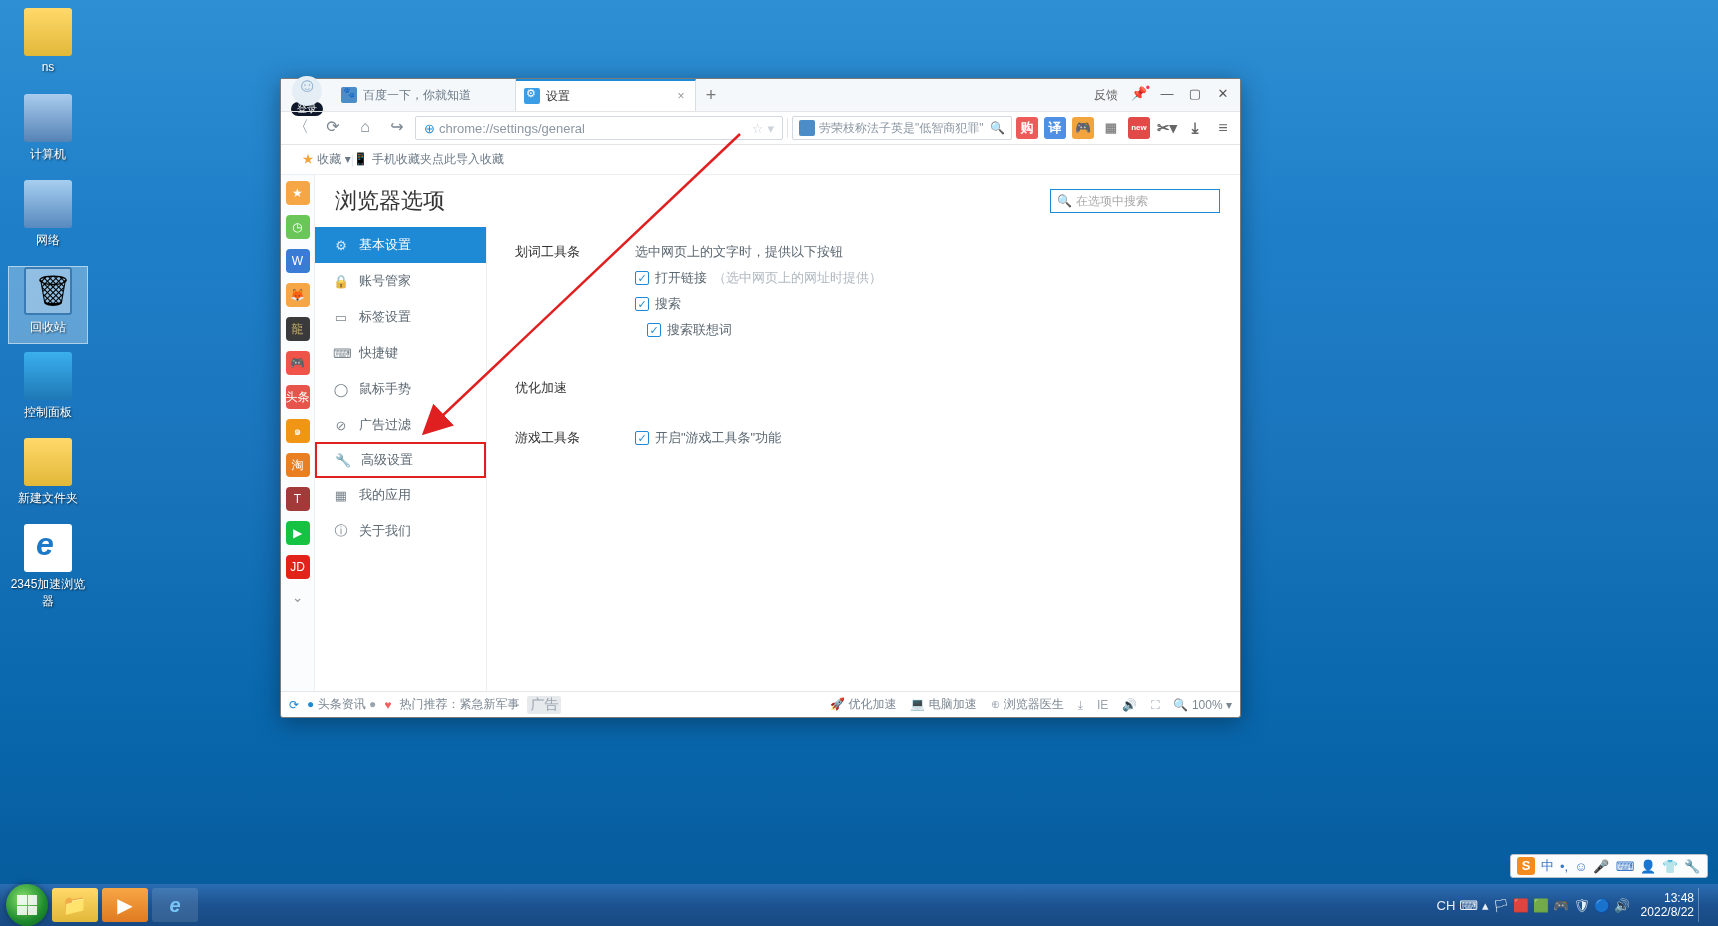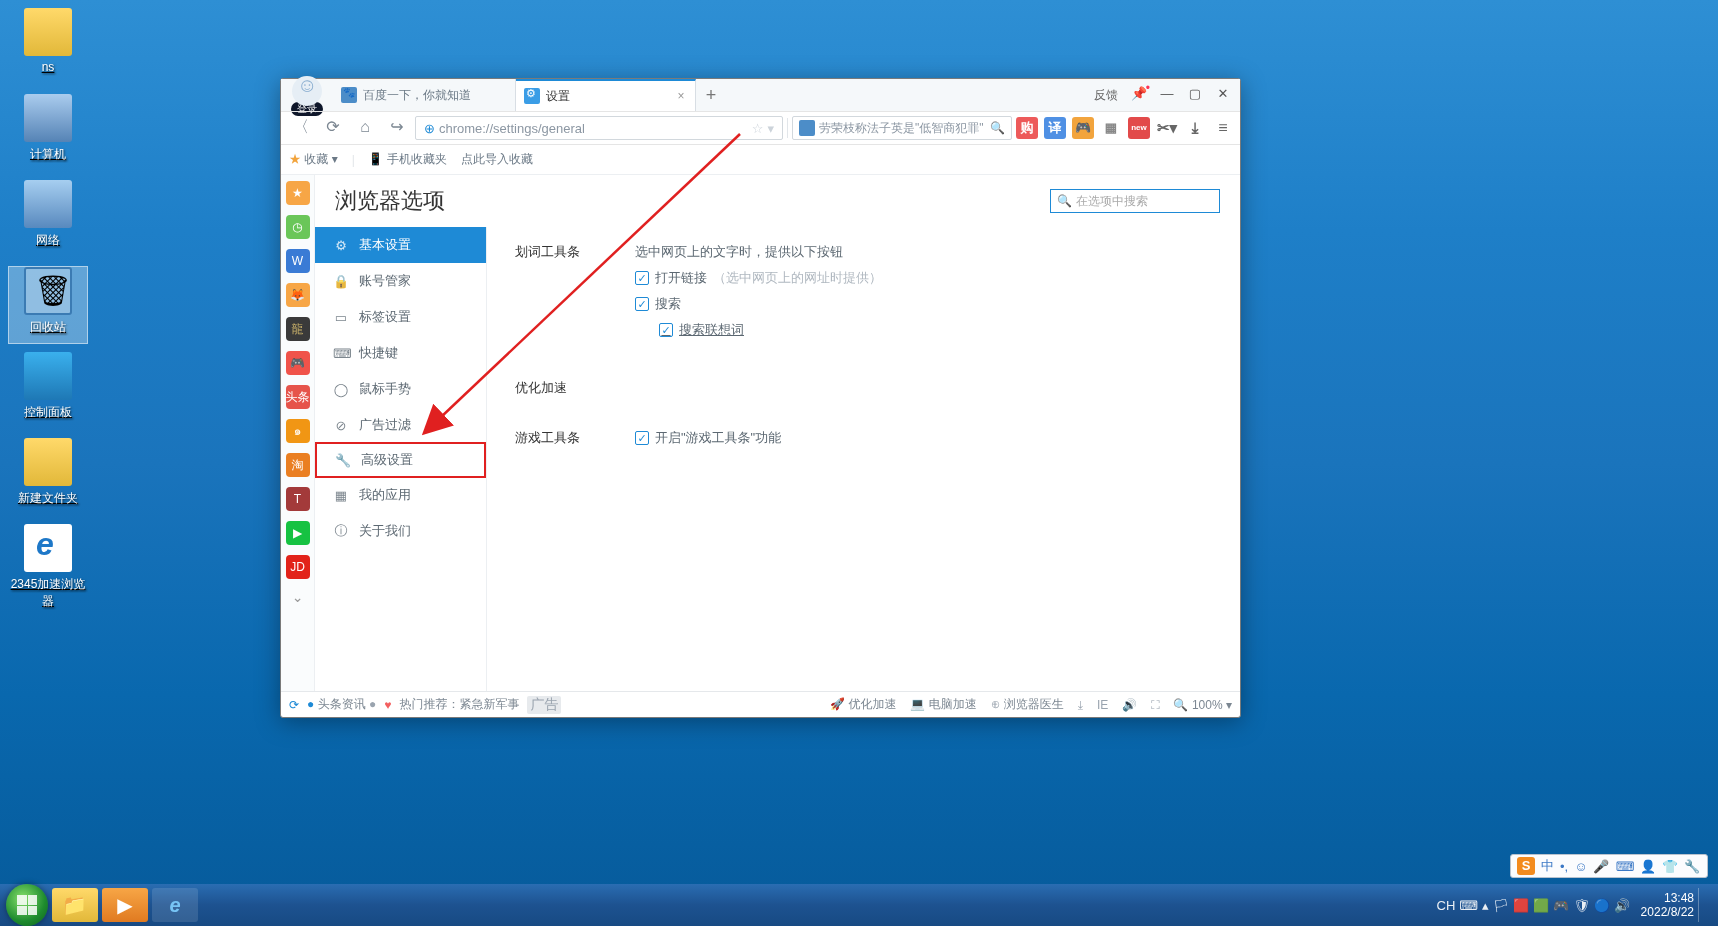--- a/index.html
+++ b/index.html
@@ -5,21 +5,21 @@
     * { margin: 0; padding: 0; box-sizing: border-box; font-family: "Microsoft YaHei", "Segoe UI", sans-serif; }
     body {
       width: 1718px;
       height: 926px;
       background: linear-gradient(to bottom, #2e8fd4 0%, #1e7fc8 25%, #1a74bc 50%, #0968ae 75%, #065a9a 100%);
       position: relative;
       overflow: hidden;
     }
     
     .desktop-icons { position: absolute; top: 8px; left: 8px; }
-    .desktop-icon { width: 80px; height: 78px; text-align: center; margin-bottom: 8px; cursor: pointer; text-decoration: underline; }
+    .desktop-icon { width: 80px; height: 78px; text-align: center; margin-bottom: 8px; cursor: pointer; }
     .desktop-icon .ico { width: 48px; height: 48px; margin: 0 auto 4px; border-radius: 3px; }
     .desktop-icon .lbl { color: #fff; font-size: 12px; text-shadow: 1px 1px 2px rgba(0,0,0,.7); }
     .ico-folder { background: linear-gradient(#ffd96a,#e2b839); }
     .ico-comp { background: linear-gradient(#aaccee,#5583b5); }
     .ico-net { background: linear-gradient(#a6cef0,#5889be); }
     .ico-bin { background: rgba(255,255,255,0.3); border: 2px solid #3b7bb3; border-radius:4px; position:relative; }
     .ico-bin::after { content:"🗑"; font-size:30px; position:absolute; top:4px; left:8px; }
     .ico-panel { background: linear-gradient(#3ab0ed,#1e78b5); border-radius:2px; }
     .ico-ie { background:#fff; border-radius:50%; position:relative; }
     .ico-ie::after { content:"e"; color:#1e78c8; font-size:32px; font-style:italic; font-weight:bold; position:absolute; top:2px; left:12px; }
@@ -65,21 +65,21 @@
     .searchbox .sico { width:16px; height:16px; background:#4c8dc8; border-radius:2px; margin-right:4px; }
     .tool-row { display:flex; align-items:center; gap:6px; }
     .tool-ico { width:22px; height:22px; border-radius:3px; text-align:center; line-height:22px; font-size:13px; font-weight:bold; color:#fff; }
     .ored{background:#ed5a5a;} .oblu{background:#4f90e4;} .oorg{background:#f2a43d;}
     .grid4 { color:#888; background:none; }
     .newb { background:#e24a4a; font-size:8px;}
     .scis { color:#666; background:none; font-size:15px;}
     .dl { color:#666; background:none; font-size:15px;}
     .menu3 { color:#666; background:none; font-size:16px;}
 
-    .favbar { height:30px; display:flex; align-items:center; padding:0 8px; gap:14px; font-size:12px; color:#6b7986; border-bottom:1px solid #eceff2;}
+    .favbar { height:30px; display:flex; align-items:center; padding:0 21px; font-size:12px; color:#6b7986; border-bottom:1px solid #eceff2;}
     .favbar .ystar { color:#f2a43d; }
 
     .content { flex:1; display:flex; overflow:hidden;}
     .leftrail { width:34px; background:#fafcfd; border-right:1px solid #eceff2; display:flex; flex-direction:column; align-items:center; padding-top:6px; gap:10px;}
     .rail-ico { width:24px; height:24px; border-radius:4px; font-size:12px; text-align:center; line-height:24px; color:#fff;}
     .r1{background:#f7a646;} .r2{background:#6ac659;} .r3{background:#3a7bd5;} .r4{background:#f7a646;} .r5{background:#3a3a3a;color:#cbb26a;} .r6{background:#f0534a;} .r7{background:#e6544b;} .r8{background:#f19614;} .r9{background:#ea7f22;} .r10{background:#a33a3a;} .r11{background:#16c242;} .r12{background:#e2231a;}
     .rail-more{color:#999;font-size:14px;}
 
     .settings { flex:1; display:flex; flex-direction:column; }
     .sett-head { height:52px; display:flex; align-items:center; padding:0 20px; justify-content:space-between;}
@@ -94,21 +94,21 @@
     .nav-item.highlighted { border:2px solid #e02020; height:36px; margin:-1px 0; }
     .nav-ico { width:16px; text-align:center; color:inherit; opacity:.8;font-size:13px;}
     .sett-main { flex:1; padding:16px 28px; overflow:auto; font-size:13px; color:#5c6872;}
     .sect { display:flex; margin-bottom:32px;}
     .sect-label { width:120px; color:#333; flex-shrink:0;}
     .sect-body { flex:1; }
     .srow { margin-bottom:8px; display:flex; align-items:center; gap:6px; flex-wrap:wrap;}
     .cb { width:14px; height:14px; border:1px solid #1e8ad6; border-radius:2px; display:inline-flex; align-items:center; justify-content:center; color:#1e8ad6; font-size:11px; background:#fff;}
     .cb.ck::after{content:"✓";}
     .muted { color:#b0b8c0;}
-    .indent { margin-left:24px;text-decoration:underline;}
+    .indent { margin-left:12px;}
 
     .statusbar { height:26px; border-top:1px solid #e5e8eb; display:flex; align-items:center; padding:0 8px; font-size:12px; color:#7c8792; gap:14px;}
     .statusbar .left { display:flex; align-items:center; gap:8px;}
     .statusbar .right { margin-left:auto; display:flex; align-items:center; gap:14px;}
     .sb-ico { color:#9aa4af; }
     .heart { color:#f35f5f;}
     .refresh-ico{color:#1e8ad6;}
 
     
     .arrow-svg { position:absolute; left:280px; top:78px; pointer-events:none;}

